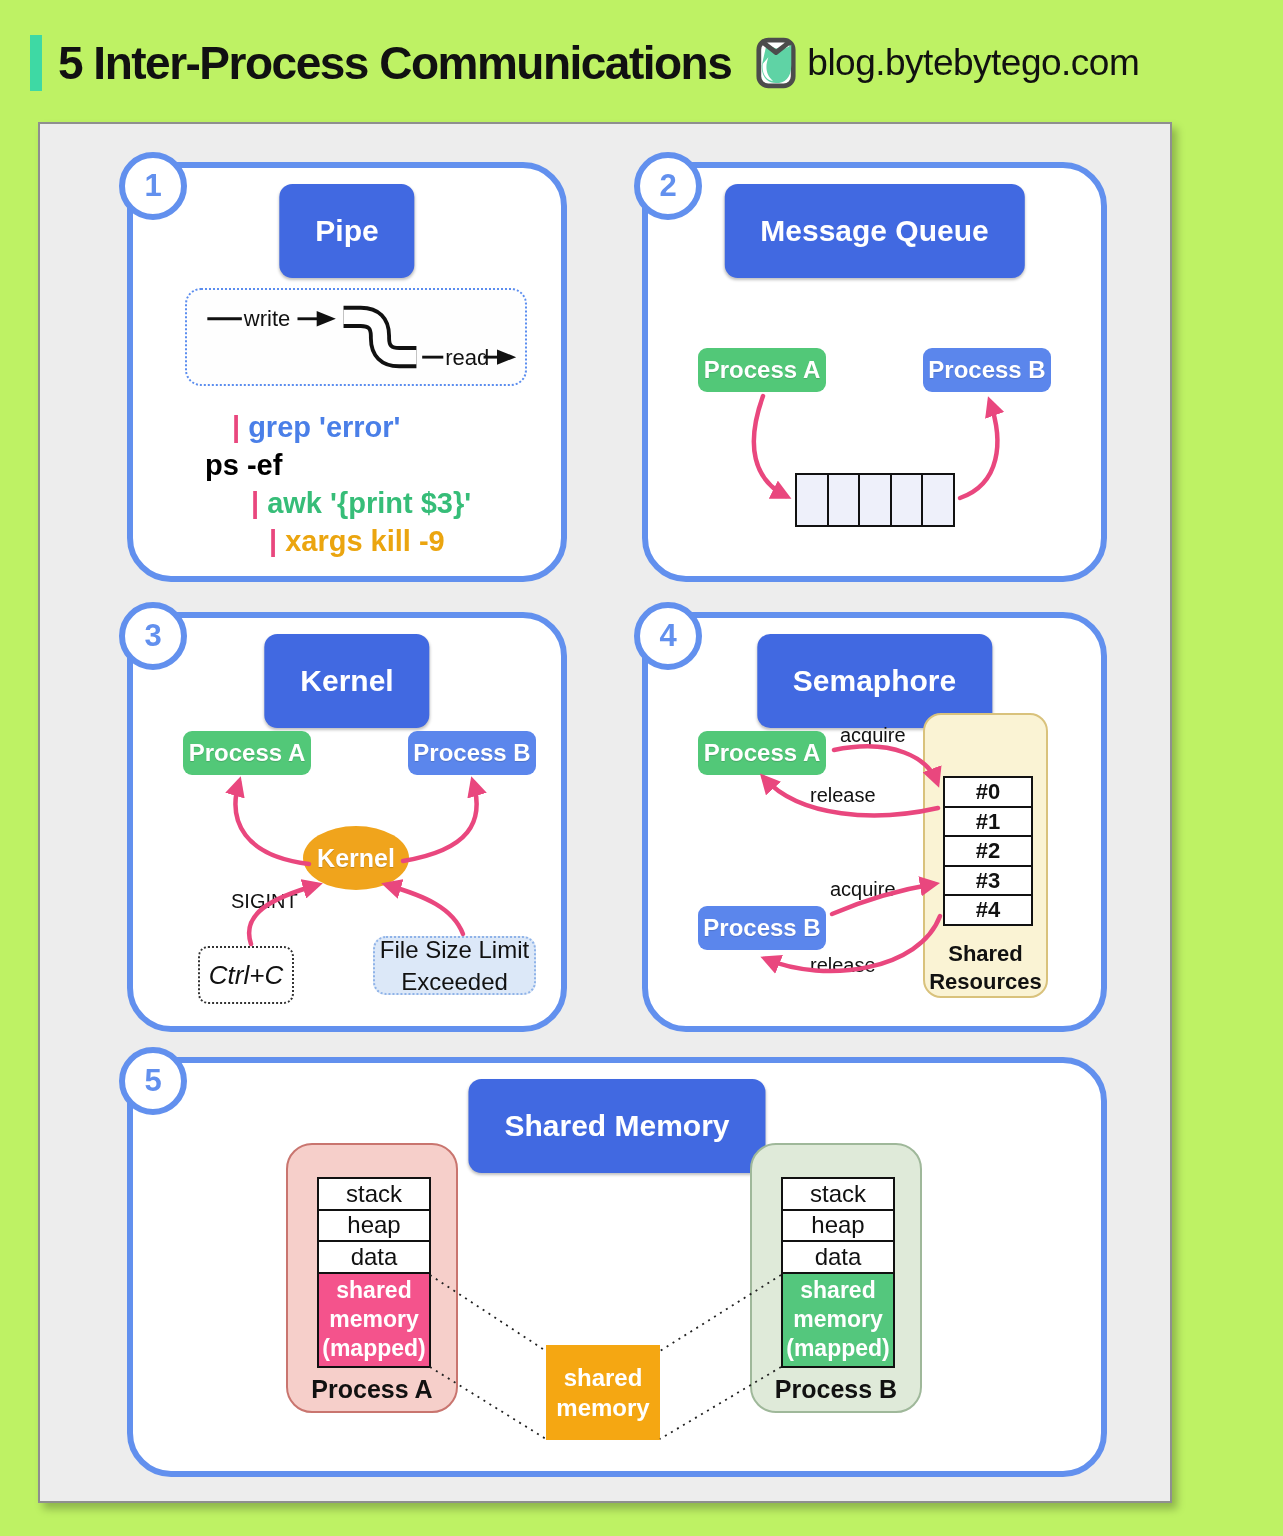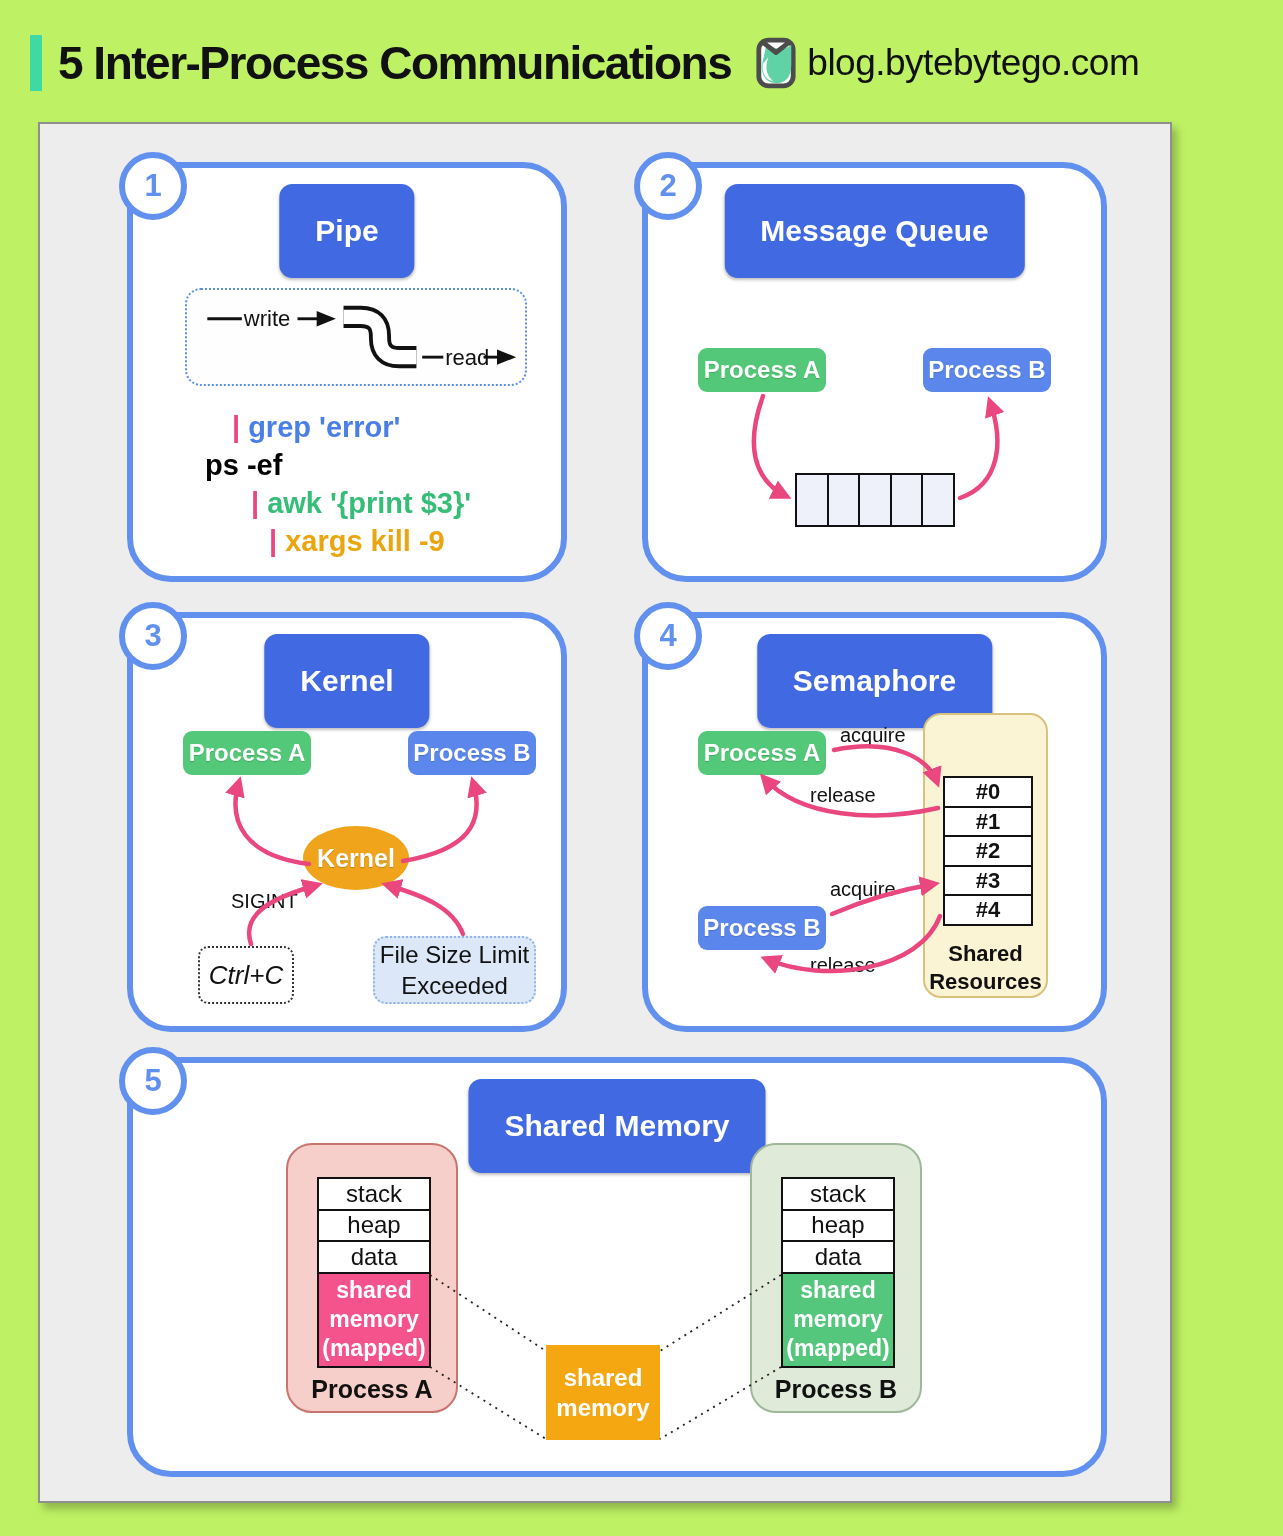--- a/index.html
+++ b/index.html
@@ -67,21 +67,21 @@
   
   .p3 .proc.a{left:50px;top:113px;} .p3 .proc.b{left:275px;top:113px;}
   .kernel{position:absolute;left:170px;top:208px;width:106px;height:64px;background:var(--kernel-orange);
           border-radius:50%;color:#fff;font-weight:bold;font-size:25px;display:flex;
           align-items:center;justify-content:center;text-shadow:0 1px 1px rgba(0,0,0,0.2);}
   .lbl{position:absolute;font-size:20px;color:#111;white-space:nowrap;}
   .sigint{left:98px;top:272px;}
   .ctrlc{position:absolute;left:65px;top:328px;width:96px;height:58px;border:2.5px dotted #333;
          border-radius:10px;background:#fff;font-style:italic;font-size:26px;color:#111;
          display:flex;align-items:center;justify-content:center;box-sizing:border-box;}
-  .filebox{position:absolute;left:240px;top:318px;width:163px;height:68px;background:#dce8f8;
+  .filebox{position:absolute;left:240px;top:318px;width:163px;height:59px;background:#dce8f8;
          border:2.5px dotted #8fb3e8;border-radius:13px;font-size:24px;color:#111;text-align:center;
          line-height:1.3;display:flex;align-items:center;justify-content:center;box-sizing:border-box;}
 
   
   .p4 .proc.a{left:50px;top:113px;} .p4 .proc.b{left:50px;top:288px;}
   .cream{position:absolute;left:275px;top:95px;width:125px;height:285px;background:#faf3d4;
          border:2px solid #d9c27c;border-radius:18px;box-sizing:border-box;}
   .res-stack{position:absolute;left:295px;top:158px;}
   .res-cell{width:86px;height:28px;background:#fff;border:2.5px solid #111;margin-top:-2.5px;
             display:flex;align-items:center;justify-content:center;font-size:22px;font-weight:600;color:#111;}

